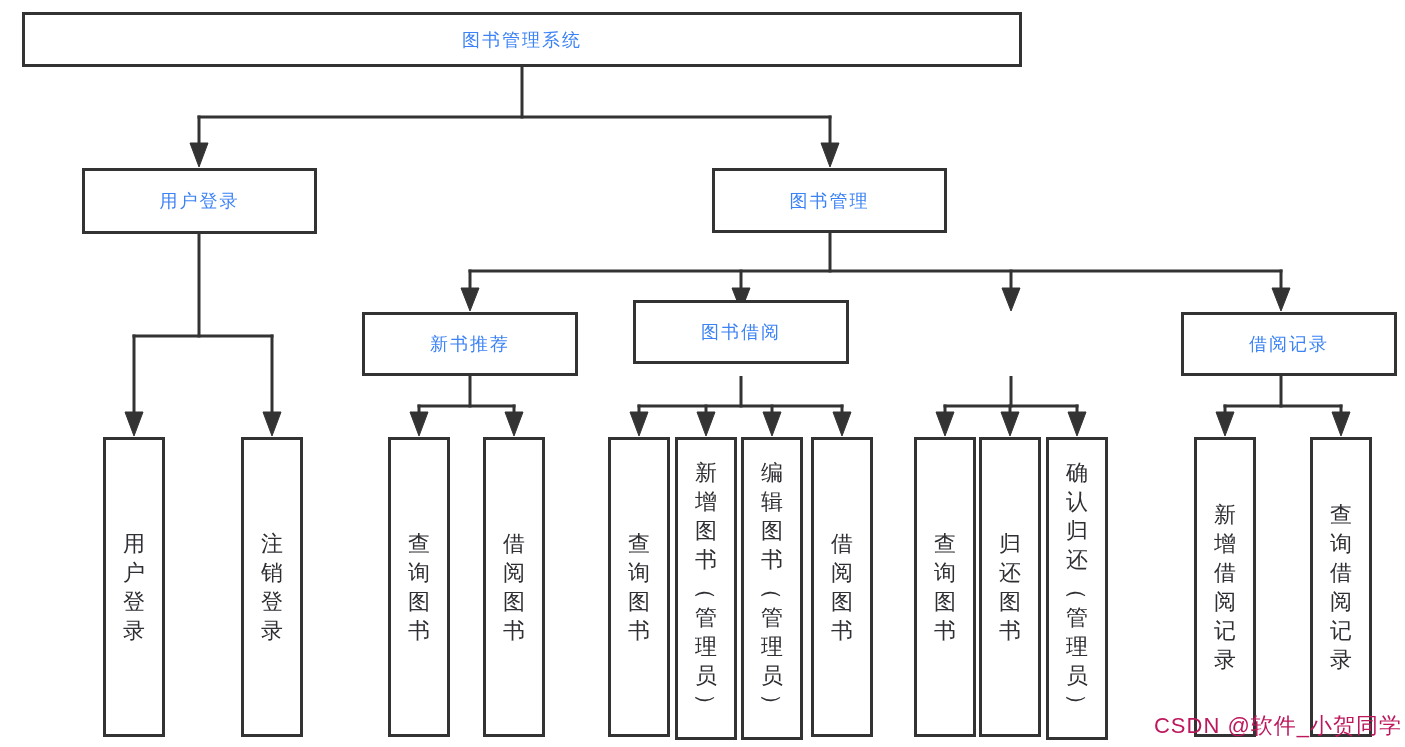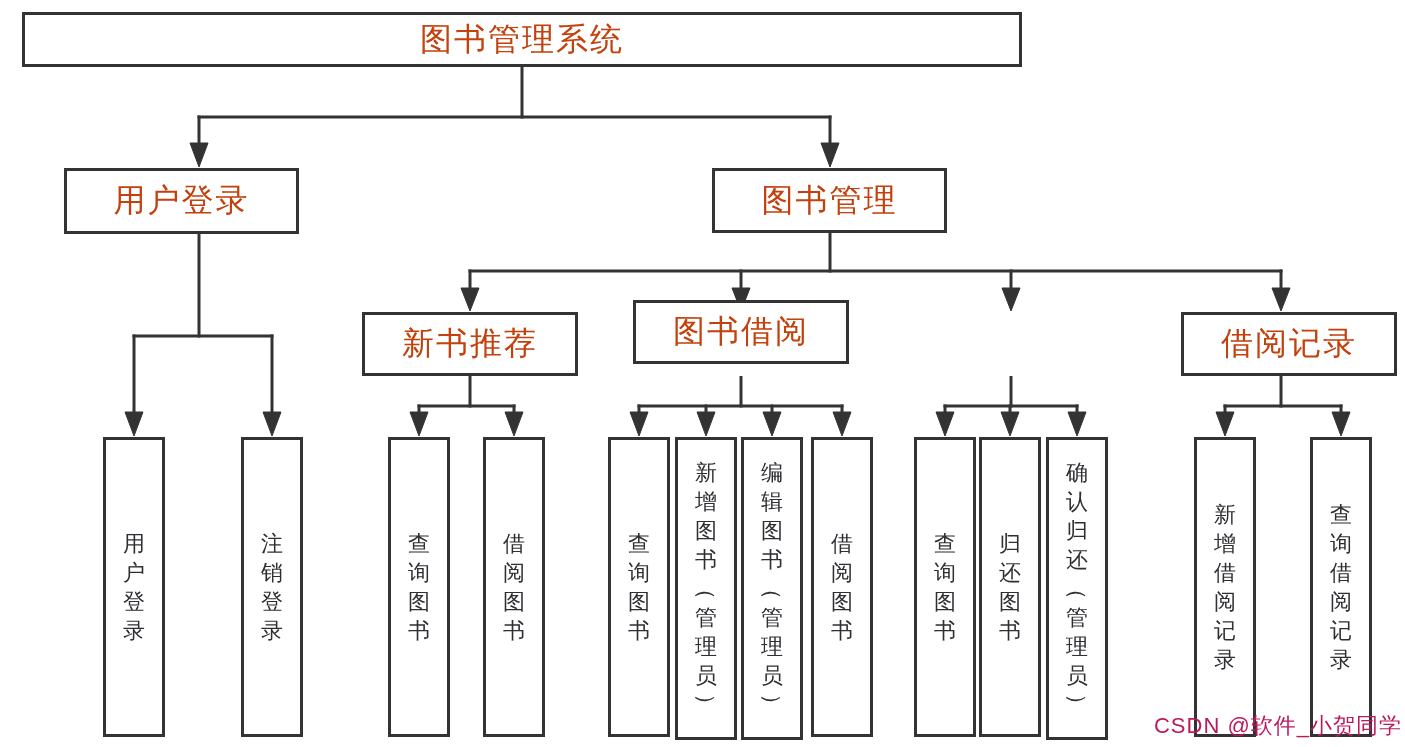--- a/index.html
+++ b/index.html
@@ -33,22 +33,22 @@
   .node {
     position: absolute;
     box-sizing: border-box;
     border: 3px solid #333333;
     background: #ffffff;
     display: flex;
     align-items: center;
     justify-content: center;
   }
   .hlabel {
-    font-size: 32px;
-    color: #c2410c;
+    font-size: 18px;
+    color: #3b82f6;
     letter-spacing: 2px;
     white-space: nowrap;
   }
   .vlabel {
     display: flex;
     flex-direction: column;
     align-items: center;
     justify-content: center;
     height: 100%;
   }
@@ -150,21 +150,21 @@
       <polygon points="1216,412 1234,412 1225,436"></polygon>
       <line x1="1341" y1="404.5" x2="1341" y2="417"></line>
       <polygon points="1332,412 1350,412 1341,436"></polygon>
     </g>
   </svg>
 
   <div class="node" style="left:22px; top:12px; width:1000px; height:55px;">
     <span class="hlabel">图书管理系统</span>
   </div>
 
-  <div class="node" style="left:64px; top:168px; width:235px; height:66px;">
+  <div class="node" style="left:82px; top:168px; width:235px; height:66px;">
     <span class="hlabel">用户登录</span>
   </div>
   <div class="node" style="left:362px; top:312px; width:216px; height:64px;">
     <span class="hlabel">新书推荐</span>
   </div>
 
   <div class="node" style="left:712px; top:168px; width:235px; height:65px;">
     <span class="hlabel">图书管理</span>
   </div>
   <div class="node" style="left:633px; top:300px; width:216px; height:64px;">

